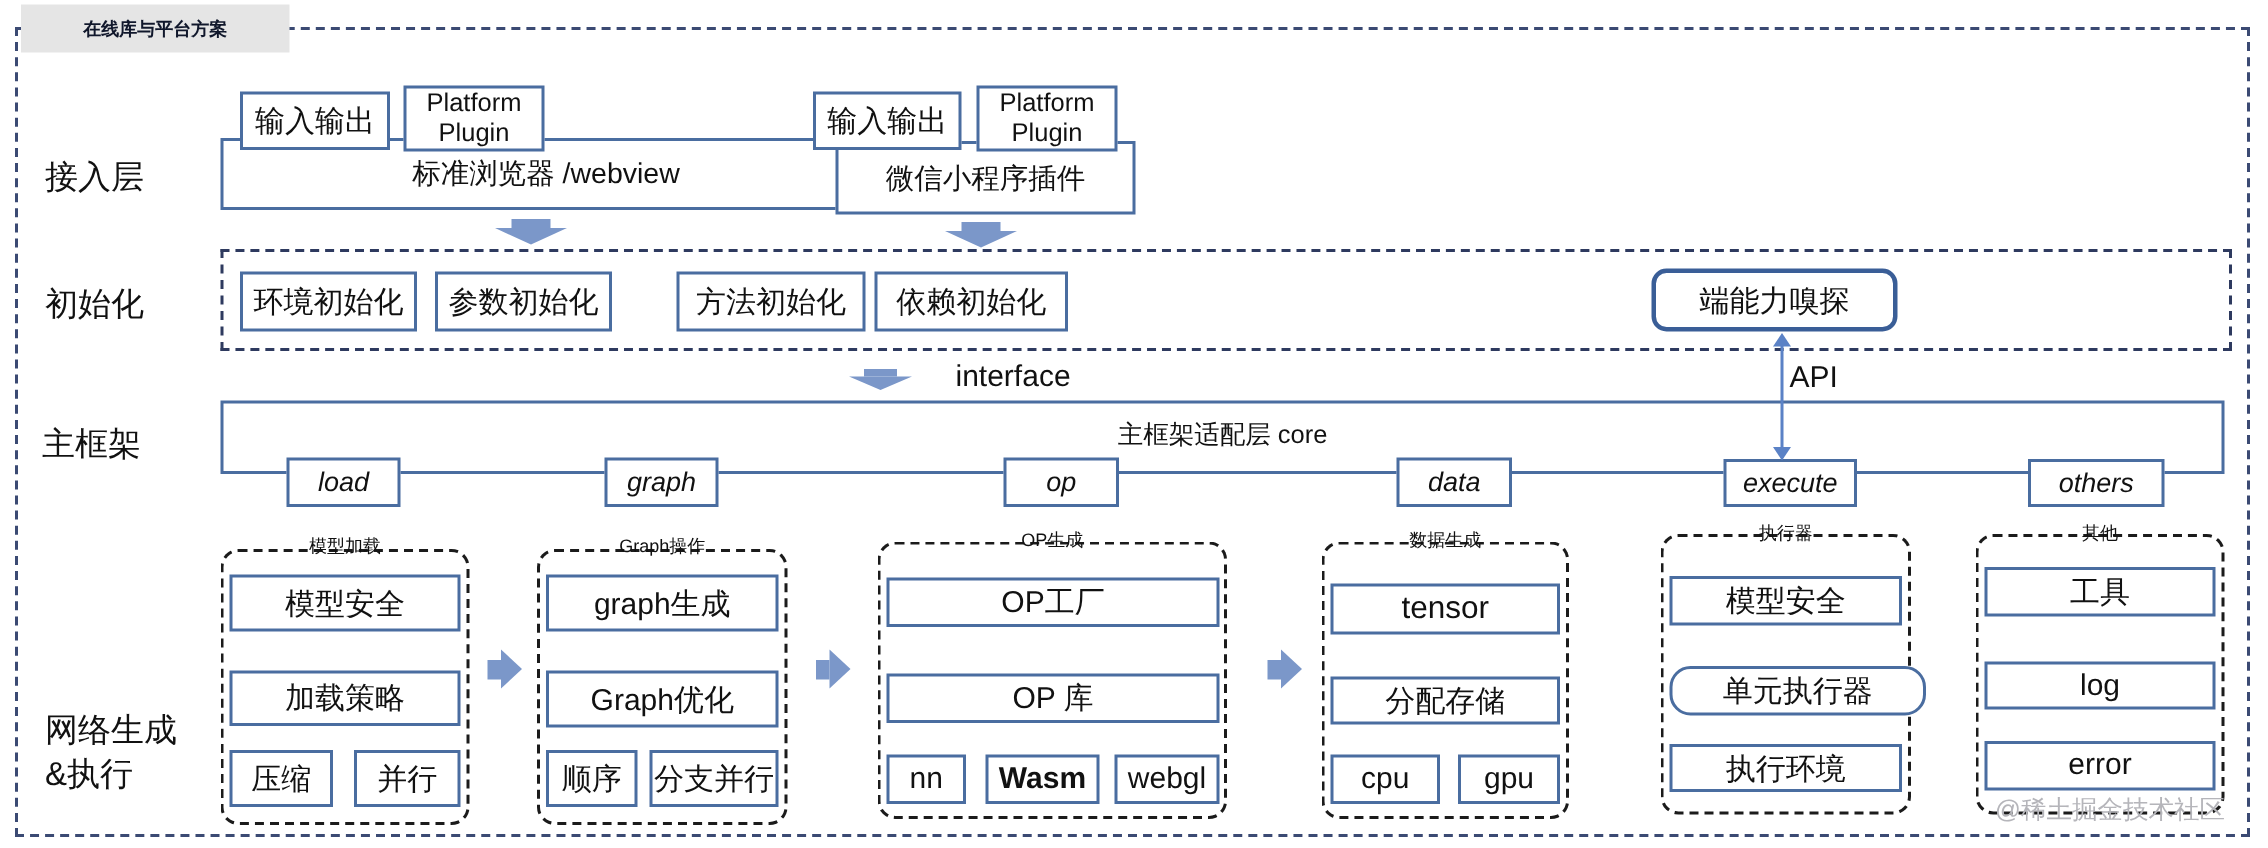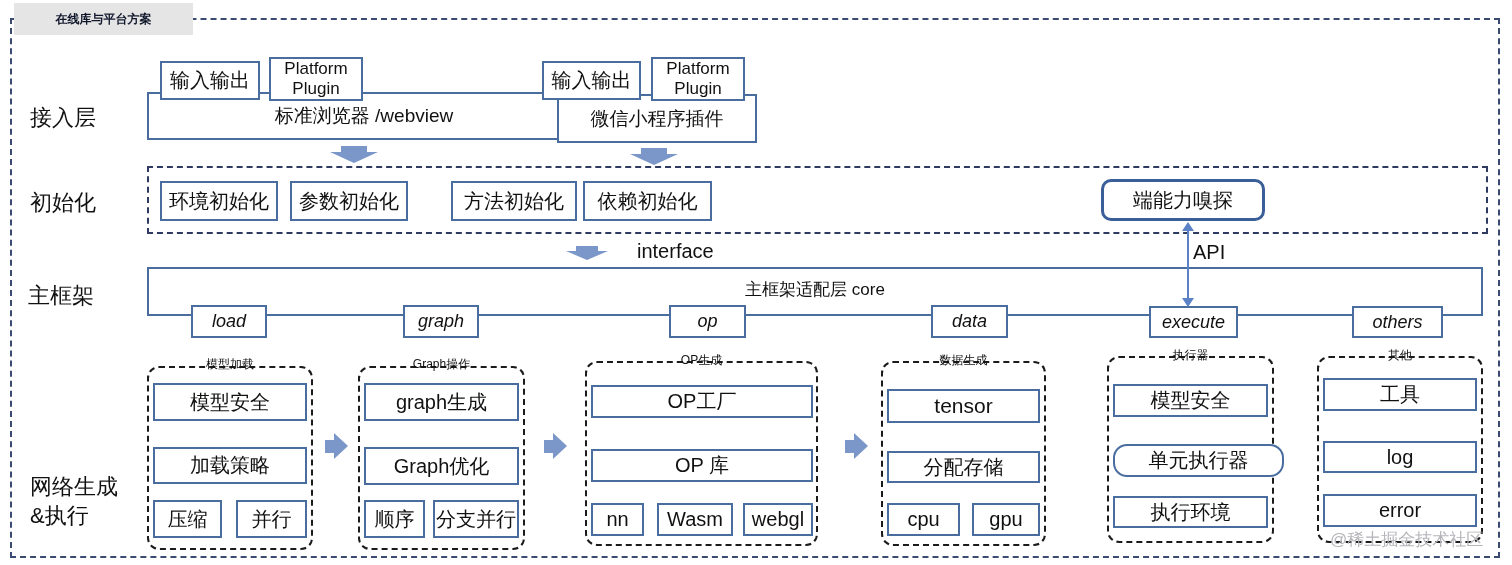--- a/index.html
+++ b/index.html
@@ -137,21 +137,21 @@
 <div class="abs arrow-right" style="left:544px;top:433px;">
     <div class="shaft"></div>
     <div class="head"></div>
   </div>
 
 <div class="abs col-frame" style="left:585px;top:361px;width:233px;height:185px;"></div>
 <div class="abs col-header" style="left:585px;top:349px;width:233px;">OP生成</div>
 <div class="abs box" style="left:591px;top:385px;width:222px;height:33px;">OP工厂</div>
 <div class="abs box" style="left:591px;top:449px;width:222px;height:33px;">OP 库</div>
 <div class="abs box" style="left:591px;top:503px;width:53px;height:33px;">nn</div>
-<div class="abs box" style="left:657px;top:503px;width:76px;height:33px;">Wasm</div>
+<div class="abs box" style="left:657px;top:503px;width:76px;height:33px;font-weight:bold;">Wasm</div>
 <div class="abs box" style="left:743px;top:503px;width:70px;height:33px;">webgl</div>
 
 <div class="abs arrow-right" style="left:845px;top:433px;">
     <div class="shaft"></div>
     <div class="head"></div>
   </div>
 
 <div class="abs col-frame" style="left:881px;top:361px;width:165px;height:185px;"></div>
 <div class="abs col-header" style="left:881px;top:349px;width:165px;">数据生成</div>
 <div class="abs box" style="left:887px;top:389px;width:153px;height:34px;font-size:21px;">tensor</div>

